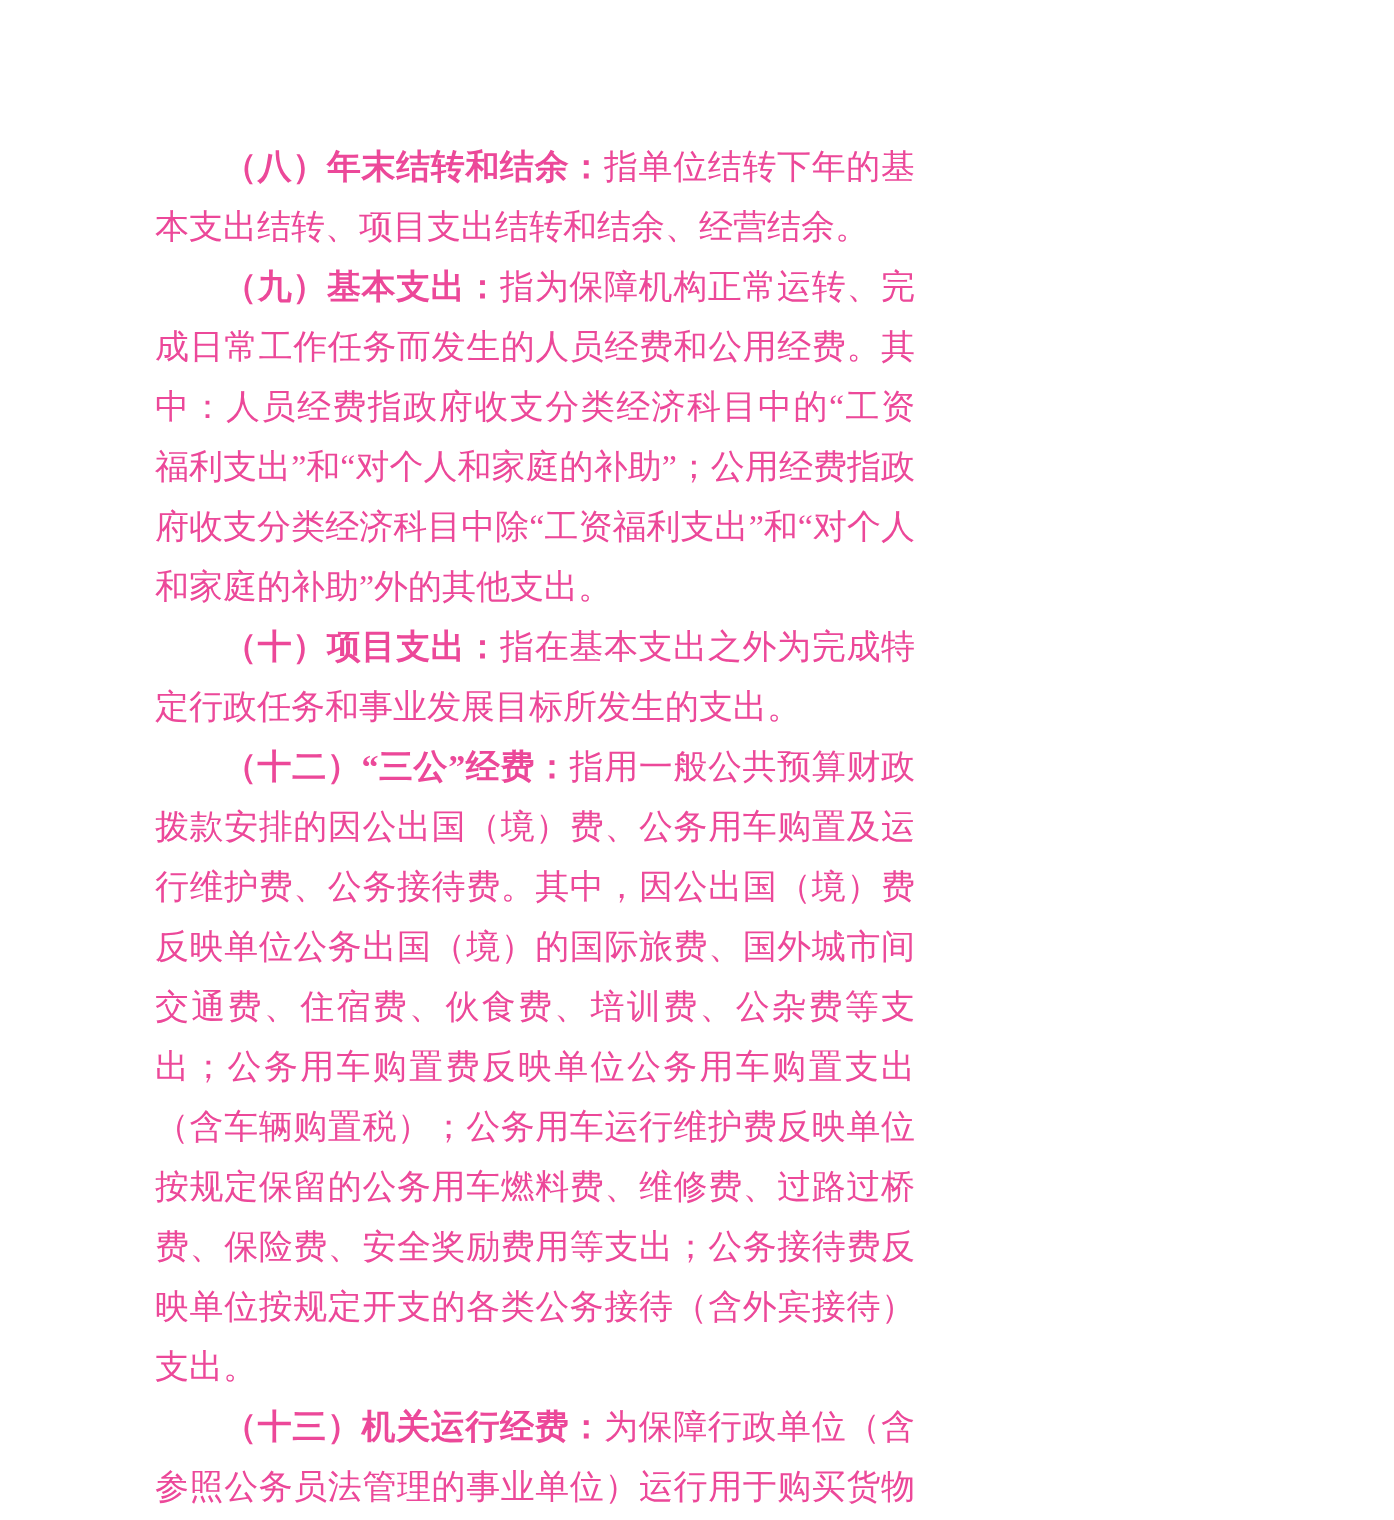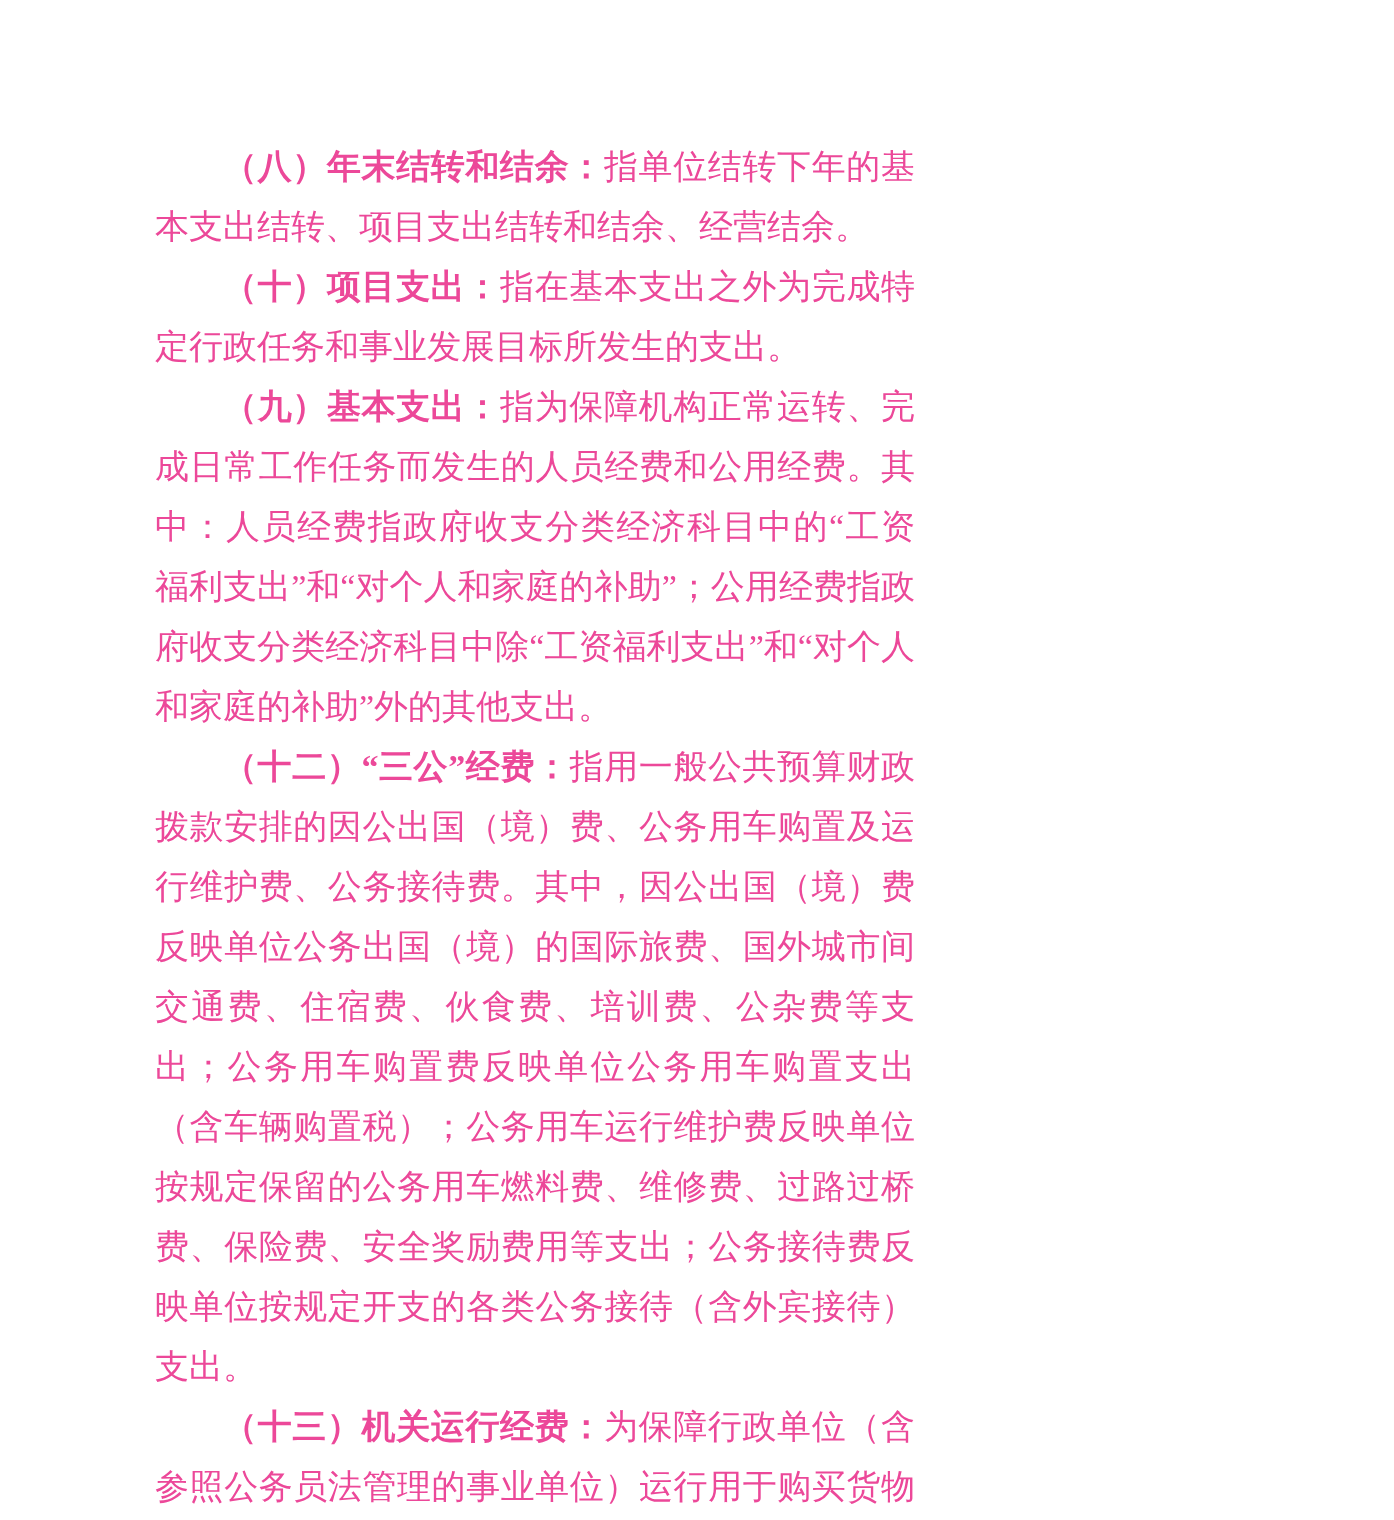--- a/index.html
+++ b/index.html
@@ -45,23 +45,23 @@
   }
 </style>
 </head>
 <body>
 
 <div class="doc-page">
   <div class="text-column">
 
     <p class="para"><b class="lead">（八）年末结转和结余：</b><span>指单位结转下年的基本支出结转、项目支出结转和结余、经营结余。</span></p>
 
+    <p class="para"><b class="lead">（九）基本支出：</b><span>指为保障机构正常运转、完成日常工作任务而发生的人员经费和公用经费。其中：人员经费指政府收支分类经济科目中的“工资福利支出”和“对个人和家庭的补助”；公用经费指政府收支分类经济科目中除“工资福利支出”和“对个人和家庭的补助”外的其他支出。</span></p>
+
     <p class="para"><b class="lead">（十）项目支出：</b><span>指在基本支出之外为完成特定行政任务和事业发展目标所发生的支出。</span></p>
-
-    <p class="para"><b class="lead">（九）基本支出：</b><span>指为保障机构正常运转、完成日常工作任务而发生的人员经费和公用经费。其中：人员经费指政府收支分类经济科目中的“工资福利支出”和“对个人和家庭的补助”；公用经费指政府收支分类经济科目中除“工资福利支出”和“对个人和家庭的补助”外的其他支出。</span></p>
 
 
     <p class="para"><b class="lead">（十二）“三公”经费：</b><span>指用一般公共预算财政拨款安排的因公出国（境）费、公务用车购置及运行维护费、公务接待费。其中，因公出国（境）费反映单位公务出国（境）的国际旅费、国外城市间交通费、住宿费、伙食费、培训费、公杂费等支出；公务用车购置费反映单位公务用车购置支出（含车辆购置税）；公务用车运行维护费反映单位按规定保留的公务用车燃料费、维修费、过路过桥费、保险费、安全奖励费用等支出；公务接待费反映单位按规定开支的各类公务接待（含外宾接待）支出。</span></p>
 
     <p class="para"><b class="lead">（十三）机关运行经费：</b><span>为保障行政单位（含参照公务员法管理的事业单位）运行用于购买货物和服务等的各项公用经费，包括办公及印刷费、邮电费、差旅费、会议</span></p>
 
   </div>
 </div>
 
 </body></html>

